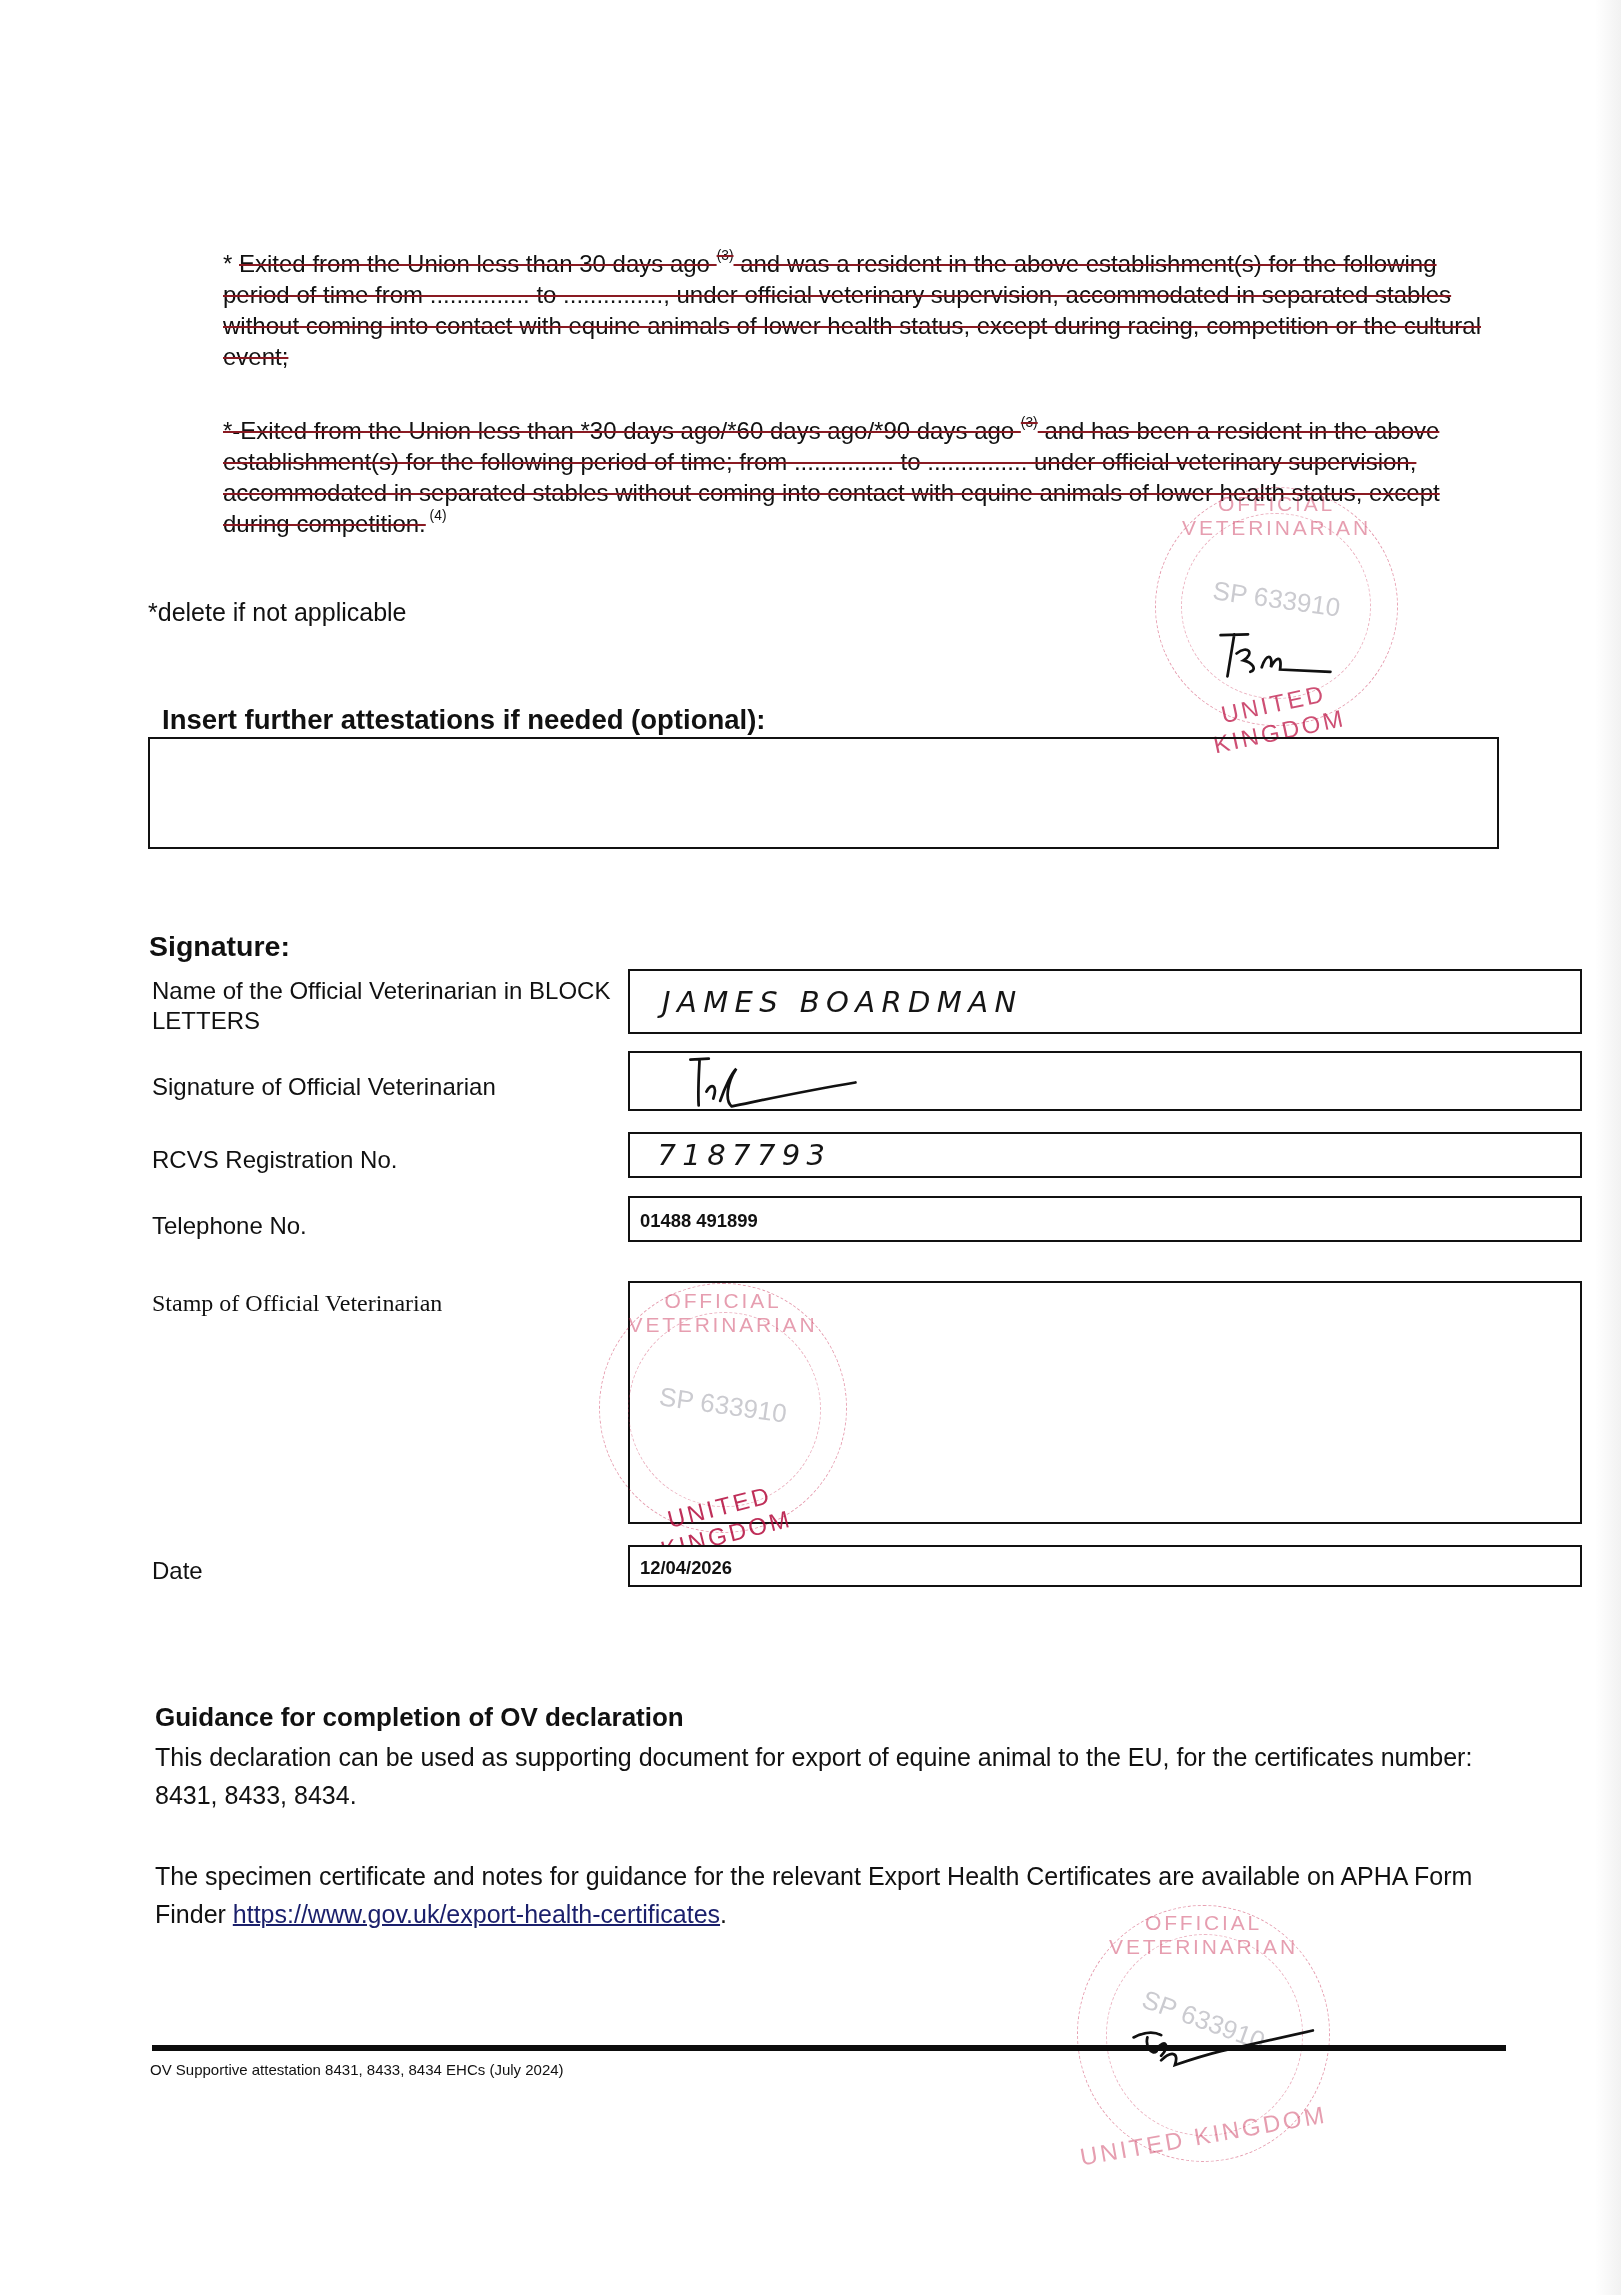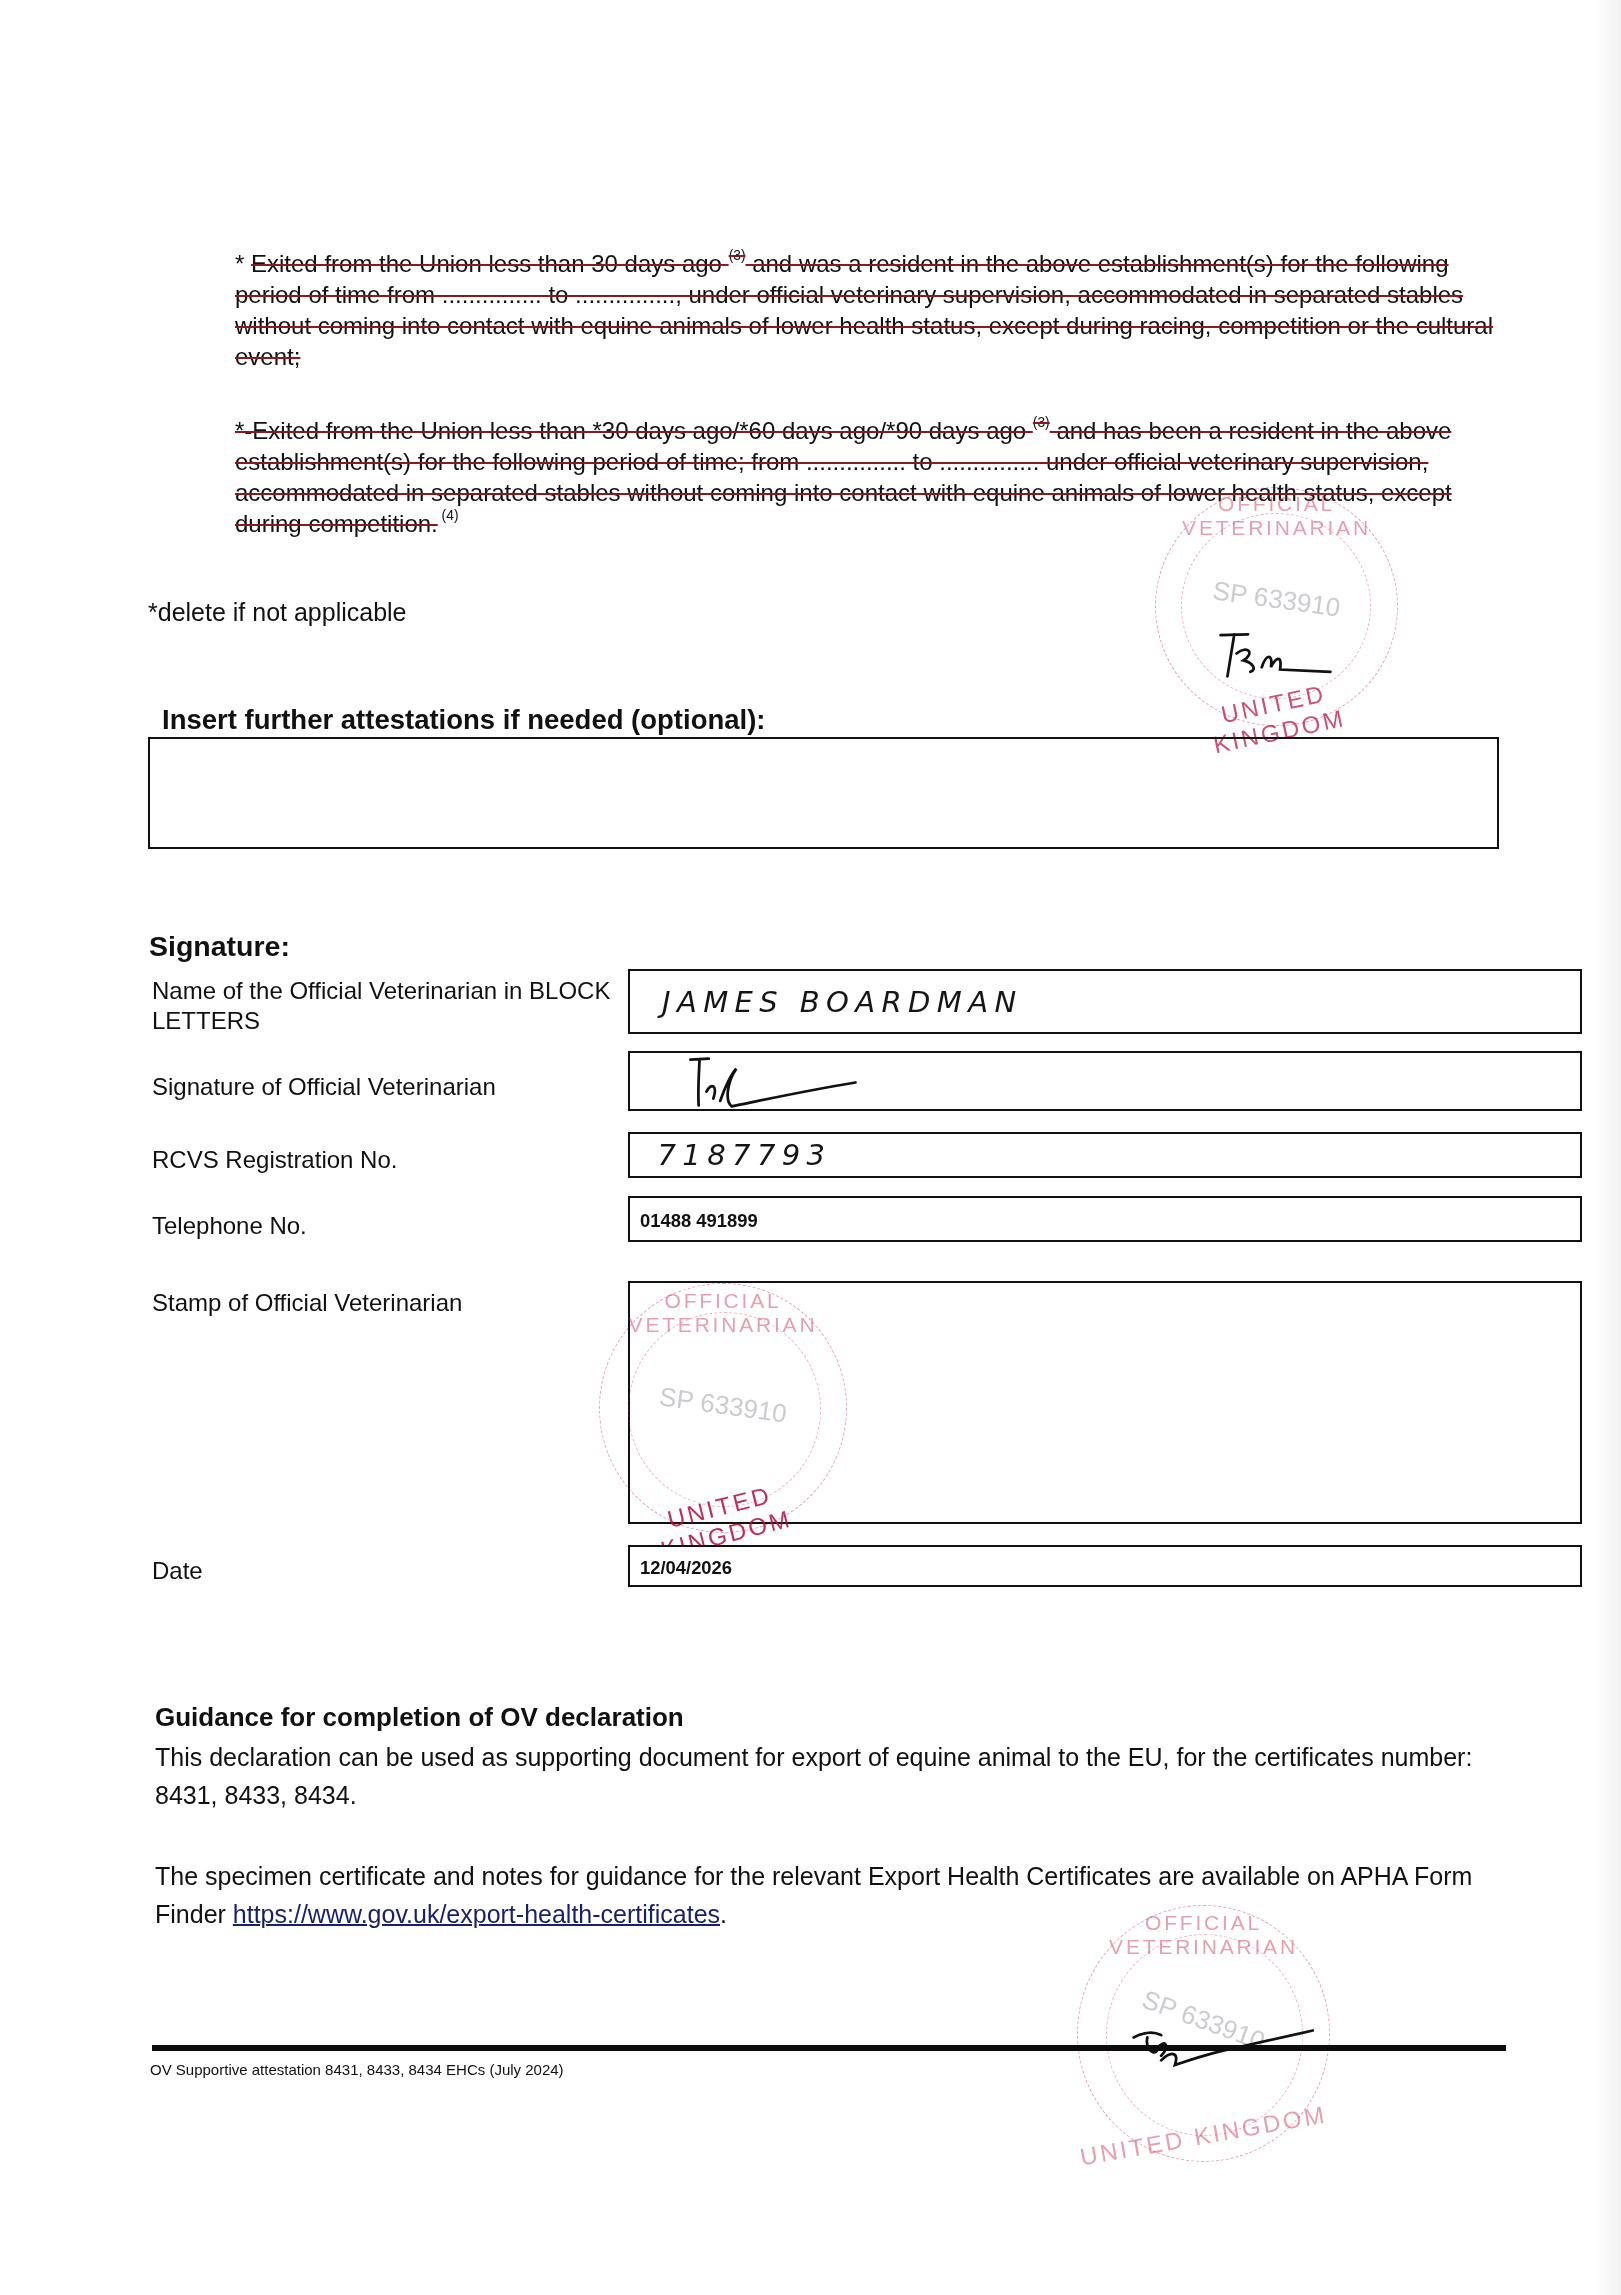--- a/index.html
+++ b/index.html
@@ -1,21 +1,21 @@
 <!DOCTYPE html>
 <html style="font-size:7.3px"><head>
 <meta charset="utf-8">
 <style>
   html, body { margin: 0; padding: 0; background: #ffffff; }
   body { width: 1622px; height: 2295px; position: relative; overflow: hidden; font-family: "Liberation Sans", sans-serif; color: #111; }
   .page { position: absolute; left: 0; top: 0; width: 1622px; height: 2295px; background: #fff; }
   .edge-shade { position: absolute; right: 0; top: 0; width: 27.5px; height: 2295px; background: linear-gradient(to right, #ffffff, #f1f1f1); }
 
   
-  .struck { position: absolute; left: 235px; width: 1267px; font-size: 24px; line-height: 31px; color: #111; }
+  .struck { position: absolute; left: 223px; width: 1267px; font-size: 24px; line-height: 31px; color: #111; }
   .struck .s { text-decoration: line-through; text-decoration-color: #8a1a22; text-decoration-thickness: 2.3px; }
   .struck sup { font-size: 13.8px; line-height: 0; vertical-align: 12px; }
   .p1 { top: 248px; }
   .p2 { top: 415px; }
 
   .note { position: absolute; left: 148px; top: 598px; font-size: 25px; }
   .h-further { position: absolute; left: 162px; top: 704px; font-size: 27.5px; font-weight: bold; }
   .further-box { position: absolute; left: 148px; top: 737px; width: 1351px; height: 112px; border: 2.3px solid #111; box-sizing: border-box; }
 
   .h-sig { position: absolute; left: 149px; top: 930px; font-size: 28.5px; font-weight: bold; }
@@ -86,21 +86,21 @@
   <div class="lbl" style="top:1145px;">RCVS Registration No.</div>
   <div class="box" style="top:1132px; height:46px;">
     <div class="hand" style="top:3.7px; left:27.5px;">7187793</div>
   </div>
 
   <div class="lbl" style="top:1211px;">Telephone No.</div>
   <div class="box" style="top:1196px; height:46px;">
     <div class="typed" style="top:12px;">01488 491899</div>
   </div>
 
-  <div class="lbl" style="top:1288px;">Stamp of Official Veterinarian</div>
+  <div class="lbl" style="top:1288px;font-family:Liberation Serif, serif;">Stamp of Official Veterinarian</div>
   <div class="box" style="top:1281px; height:243px;"></div>
 
   <div class="stamp" style="left:599px; top:1283px; width:248px; height:250px;">
     <div class="inner" style="left:27.5px; top:27.5px; width:191px; height:193px;"></div>
     <div class="txt-top" style="top:4.6px;">OFFICIAL VETERINARIAN</div>
     <div class="code" style="top:106px;">SP 633910</div>
     <div class="txt-bot" style="top:209px; transform: rotate(-14deg); color: rgba(180,10,60,0.85);">UNITED KINGDOM</div>
   </div>
 
   <div class="lbl" style="top:1556px;">Date</div>

